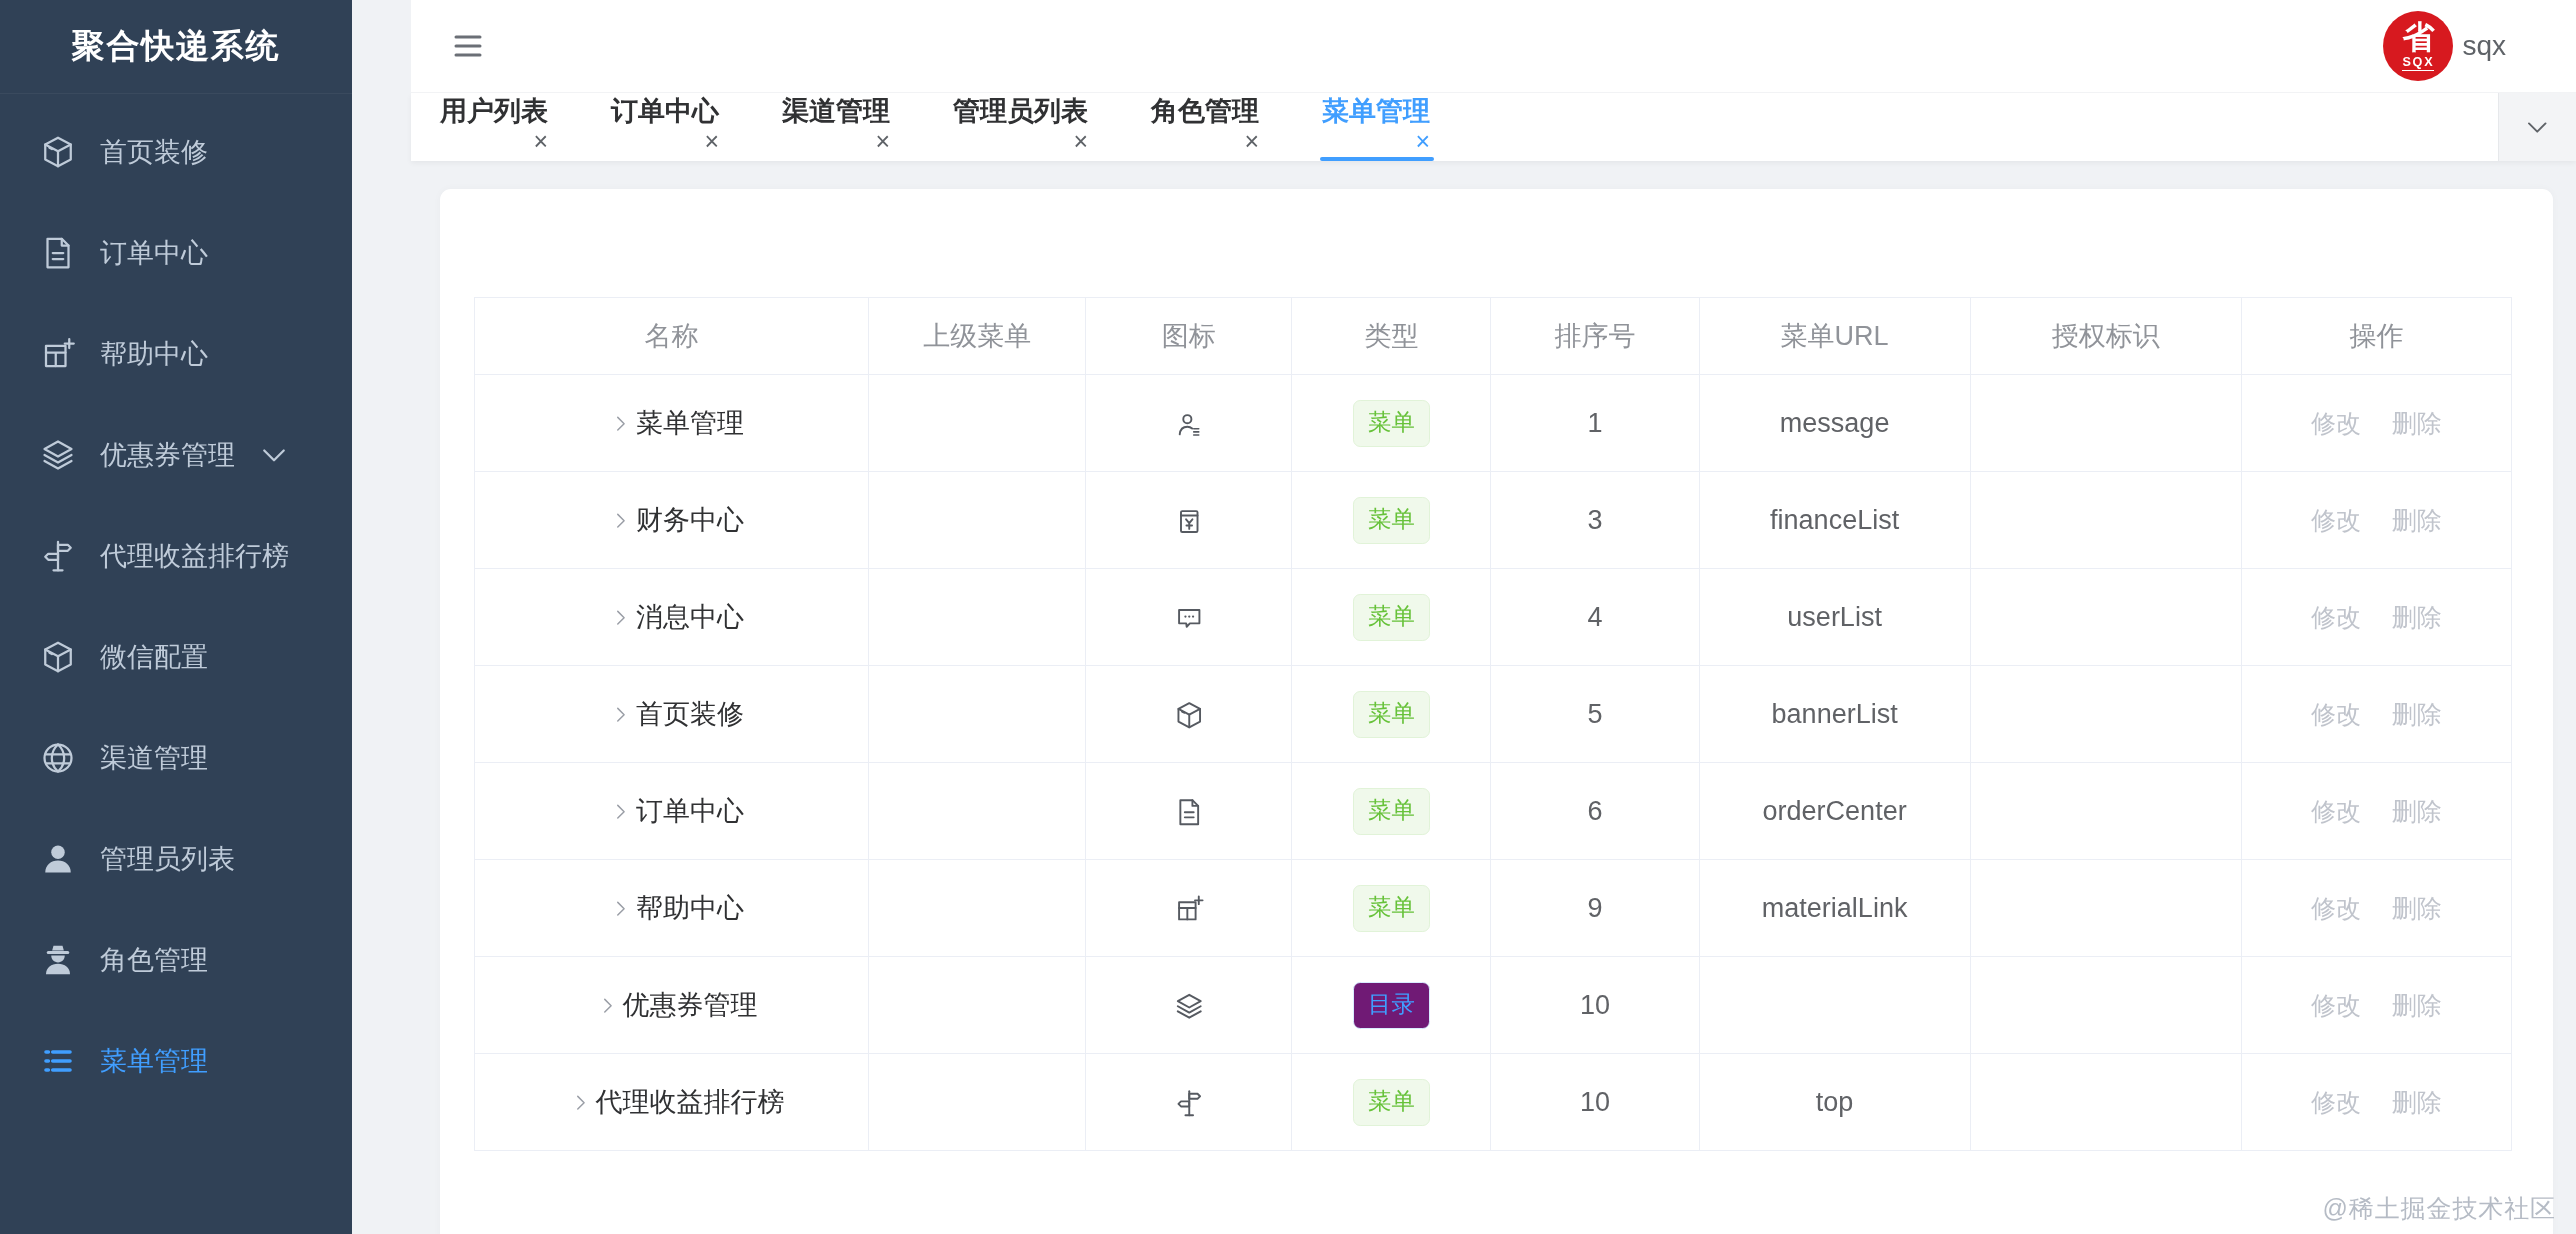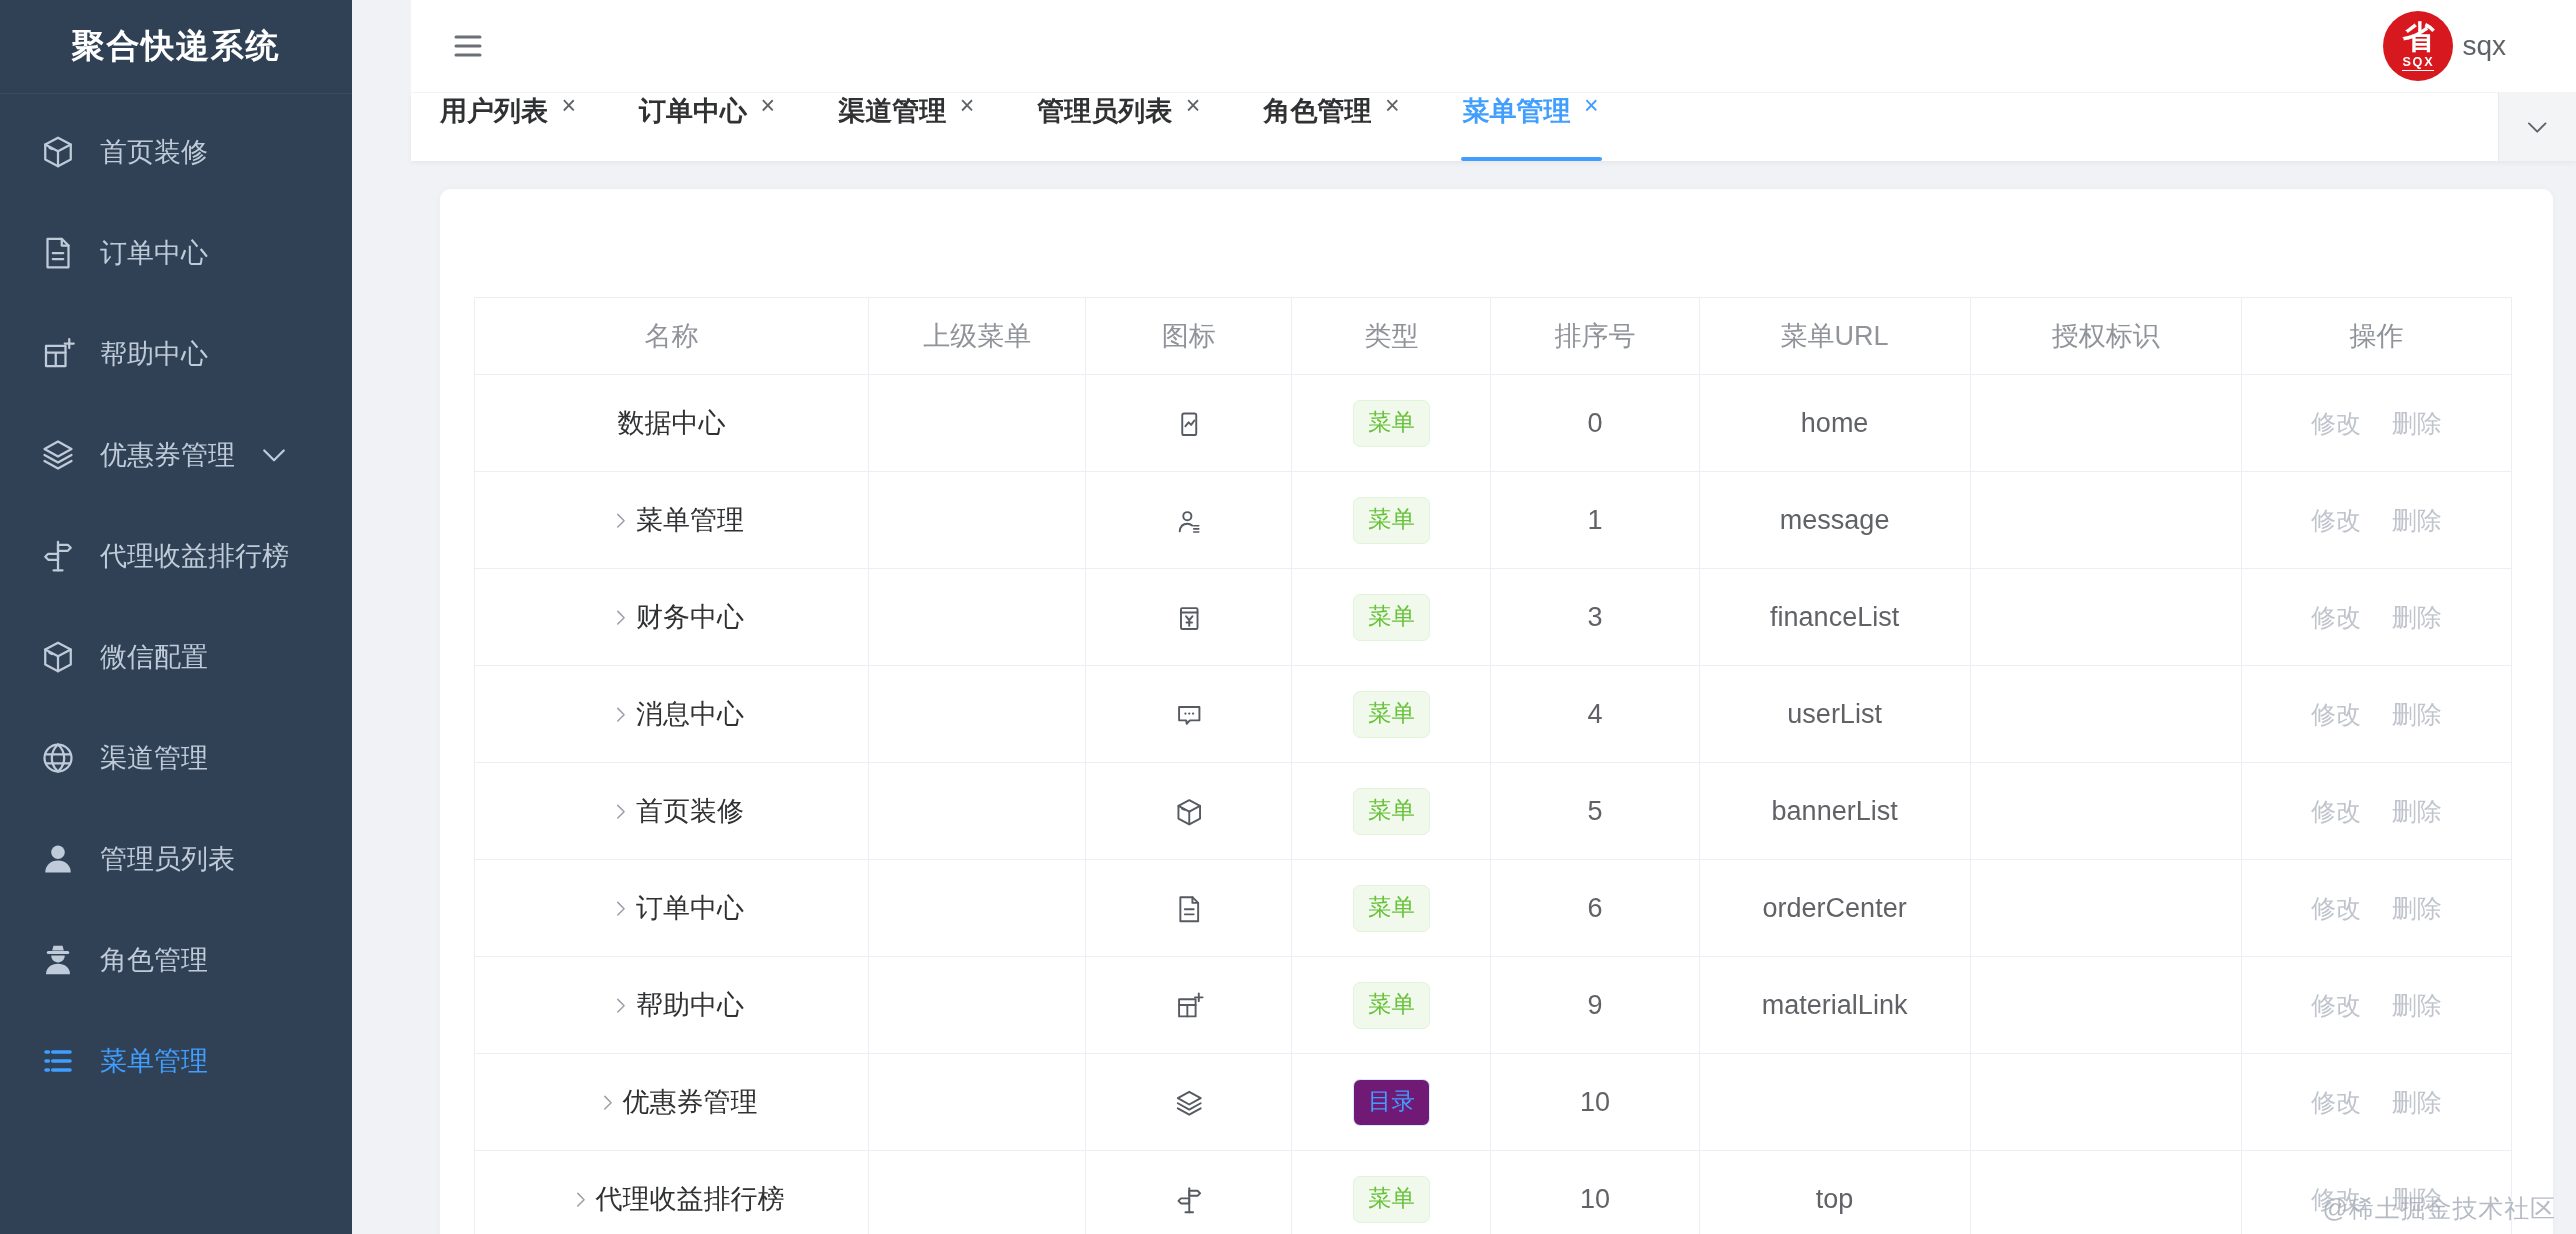--- a/index.html
+++ b/index.html
@@ -33,22 +33,22 @@
           flex-direction:column;align-items:center;justify-content:center;}
   .avatar-char{font-size:32px;line-height:1;font-weight:bold;}
   .avatar-sub{font-size:12.6px;font-weight:bold;letter-spacing:1.8px;line-height:1.25;margin-top:1.8px;
               border-bottom:1.8px solid #fff;}
   .username{font-size:28px;color:#5f6368;}
 
   
   .tabbar{position:absolute;left:411px;top:93px;right:0;height:68px;background:#ffffff;
           display:flex;align-items:stretch;z-index:20;box-shadow:0 2.7px 5.4px rgba(0,0,0,.05);}
   .tabs{display:flex;flex:1;padding-left:29px;}
-  .tab{display:flex;align-items:flex-start;margin-right:63px;position:relative;font-size:27px;
-       font-weight:bold;color:#303133;cursor:pointer;white-space:nowrap;}
+  .tab{display:flex;align-items:flex-end;margin-right:63px;position:relative;font-size:27px;
+       font-weight:bold;color:#303133;cursor:pointer;white-space:nowrap;flex-direction:column;}
   .tab-close{margin-left:13.5px;font-size:25px;line-height:1;color:#5f6368;font-weight:normal;}
   .tab.active{color:#409eff;}
   .tab.active .tab-close{color:#409eff;}
   .tab.active::after{content:"";position:absolute;left:-1.8px;right:-3.6px;bottom:0;height:4.5px;
                      background:#409eff;border-radius:2.7px;}
   .tab-drop{width:77px;display:flex;align-items:center;justify-content:center;background:#f3f4f6;
             border-left:0.9px solid #e6e8eb;color:#5f6368;cursor:pointer;}
   .tab-drop .icn{width:30.5px;height:30.5px;}
 
   
@@ -242,33 +242,20 @@
               <th>图标</th>
               <th>类型</th>
               <th>排序号</th>
               <th>菜单URL</th>
               <th>授权标识</th>
               <th>操作</th>
             </tr>
           </thead>
         <tbody id="tbody">
             <tr>
-              <td class="name"><span>数据中心</span></td>
-              <td></td>
-              <td class="cell-icon"><span class="icn "><svg viewBox="0 0 24 24">
-                    <rect x="6.5" y="3.5" width="11" height="17" rx="1.5"></rect>
-                    <path d="M9 13.5l2.5-3 2 2 2.5-3.5"></path>
-                  </svg></span></td>
-              <td><span class="tag success">菜单</span></td>
-              <td>0</td>
-              <td>home</td>
-              <td></td>
-              <td class="actions"><span>修改</span><span>删除</span></td>
-            </tr>
-            <tr>
               <td class="name"><span class="icn row-arrow"><svg viewBox="0 0 24 24">
                     <path d="M9 5.5l6.5 6.5L9 18.5"></path>
                   </svg></span><span>菜单管理</span></td>
               <td></td>
               <td class="cell-icon"><span class="icn "><svg viewBox="0 0 24 24">
                     <circle cx="10.5" cy="8" r="3.2"></circle>
                     <path d="M4.5 20c.4-4 2.9-6 6-6 1.5 0 2.8.5 3.8 1.4"></path>
                     <path d="M15.5 15.5h4M15.5 18h4M15.5 20.5h4" style="stroke-width:1.2"></path>
                   </svg></span></td>
               <td><span class="tag success">菜单</span></td>

